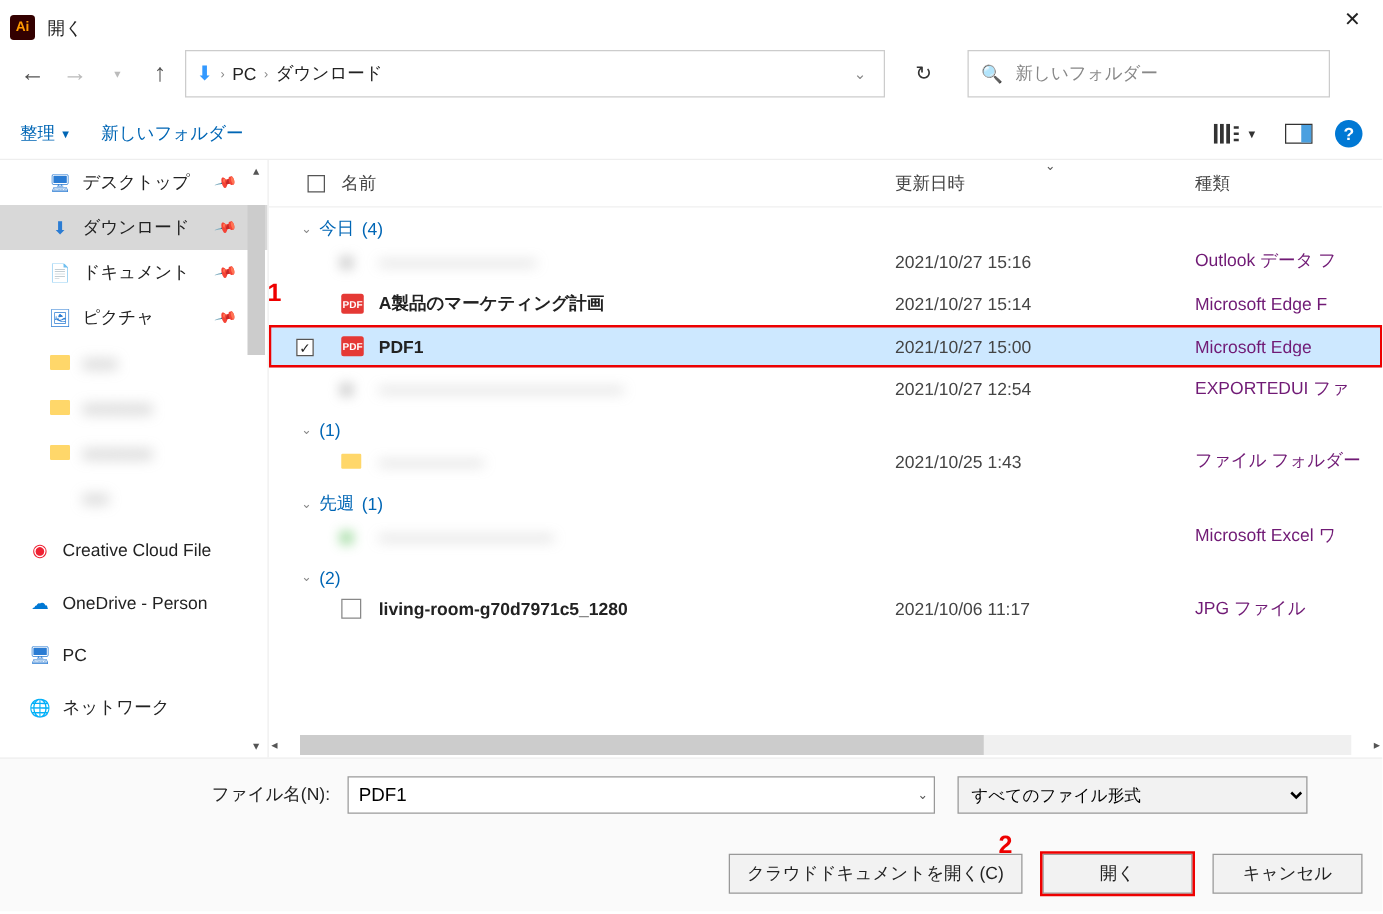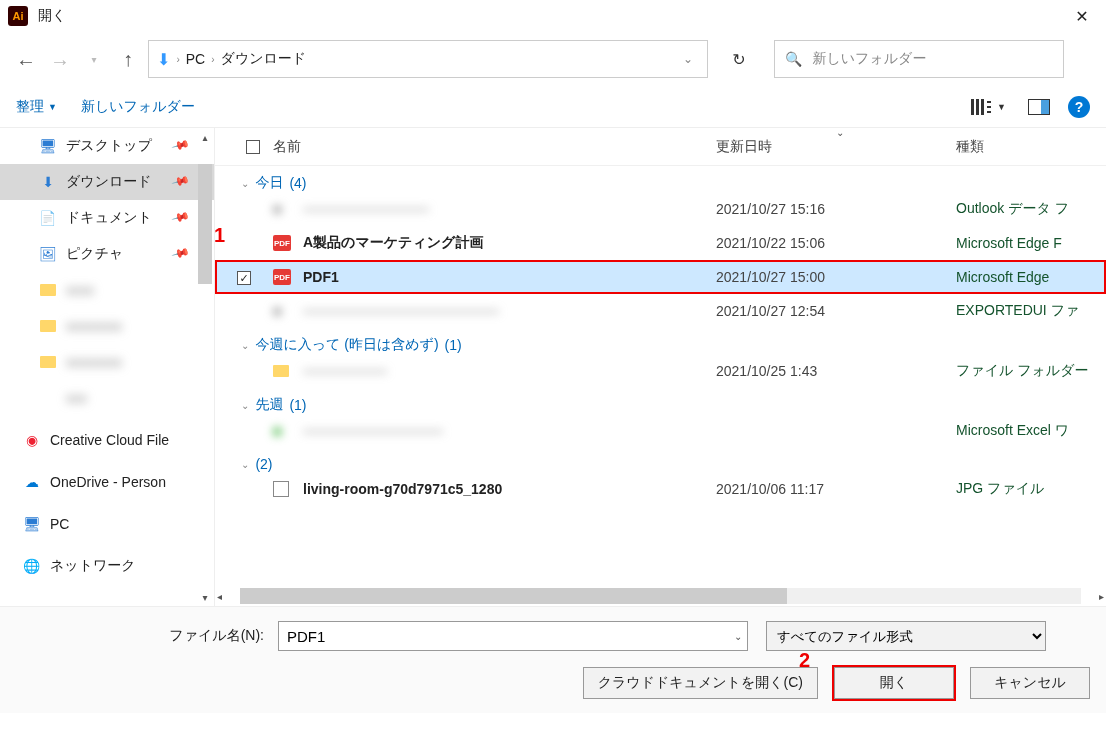--- a/index.html
+++ b/index.html
@@ -1,18 +1,18 @@
 <!DOCTYPE html>
 <html><head>
 <meta charset="utf-8">
 <style>
   * { box-sizing: border-box; font-family: "Yu Gothic UI", "Meiryo", sans-serif; }
   body { margin: 0; background: #fff; font-size: 14px; color: #222; }
   .window { width: 1106px; height: 731px; position: relative; background: #fff; }
-  .titlebar { height: 32px; display: flex; align-items: center; padding: 0 8px; }
+  .titlebar { height: 32px; display: flex; align-items: flex-end; padding: 0 8px; }
   .titlebar .ai-icon { width: 20px; height: 20px; background: #330000; border-radius: 3px; display: flex; align-items: center; justify-content: center; color: #ff9a00; font-size: 11px; font-weight: bold; margin-right: 10px; }
   .titlebar .title { flex: 1; font-size: 14px; }
   .titlebar .close { width: 32px; height: 32px; display: flex; align-items: center; justify-content: center; font-size: 16px; }
   .navbar { height: 54px; display: flex; align-items: center; padding: 0 12px; gap: 6px; }
   .nav-arrow { width: 28px; height: 28px; display: flex; align-items: center; justify-content: center; color: #555; font-size: 20px; }
   .nav-arrow.disabled { color: #bbb; }
   .nav-arrow.small { font-size: 10px; }
   .breadcrumb { flex: 1; height: 38px; border: 1px solid #ccc; display: flex; align-items: center; padding: 0 8px; gap: 6px; max-width: 560px; }
   .breadcrumb .down-icon { color: #3399ff; font-size: 16px; }
   .breadcrumb .sep { color: #888; font-size: 10px; }
@@ -44,32 +44,32 @@
   .columns .type { width: 150px; }
   .sort-icon { position:absolute; top:-11px; left:50%; font-size:10px; color:#555;}
   .filelist { flex: 1; overflow: hidden; position:relative; }
   .group { padding: 8px 0 0 26px; color: #0066b5; display:flex; align-items:center; gap:6px;}
   .group .caret { font-size:10px; color:#888;}
   .row { height: 34px; display: flex; align-items: center; padding-left: 58px; }
   .row .icon-cell { width: 30px; display:flex; align-items:center;}
   .row .chk-cell { position:absolute; left:22px;}
   .row .name { flex: 1; white-space: nowrap; overflow: hidden; text-overflow: ellipsis; font-weight: bold; }
   .row .date { width: 240px; color: #444; }
-  .row .type { width: 150px; color: #14532d; white-space:nowrap; overflow:hidden; text-overflow:ellipsis;}
+  .row .type { width: 150px; color: #701a75; white-space:nowrap; overflow:hidden; text-overflow:ellipsis;}
   .row.selected { background: #cde8ff; }
   .row.highlighted { outline: 2px solid #e00; outline-offset: -2px; }
   .pdf-icon { width: 18px; height: 16px; background: #e53935; border-radius: 2px; color:#fff; font-size:8px; font-weight:bold; display:flex; align-items:center; justify-content:center;}
   .img-icon { width: 16px; height: 16px; border:1px solid #888; background:#fff;}
   .annot { position:absolute; color:#e00; font-weight:bold; font-size:20px; z-index:10;}
   .hscroll { height: 20px; display:flex; align-items:center; padding:0 2px;}
   .hscroll .track { flex:1; height:16px; background:#f0f0f0; position:relative; margin:0 18px;}
   .hscroll .thumb { position:absolute; left:0; width:65%; height:100%; background:#ccc;}
   .hscroll .arrow { font-size:10px; color:#555;}
   .footer { padding: 14px 16px; background: #fafafa; border-top: 1px solid #eee;}
-  .file-row { display: flex; align-items: center; gap: 8px; margin-bottom: 16px;}
+  .file-row { display: flex; align-items: center; gap: 8px; margin-bottom: 32px;}
   .file-row label { width: 254px; text-align:right; padding-right:6px;}
   .file-row input { flex: 1; height: 30px; border: 1px solid #999; padding: 0 8px; font-size: 15px; max-width:470px;}
   .file-row .dd { width:14px; color:#555; font-size:10px; margin-left:-22px; margin-right:10px;}
   .file-row select { width: 280px; height: 30px; border: 1px solid #999; background: #f2f2f2; padding: 0 6px;}
   .btn-row { display: flex; justify-content: flex-end; gap: 16px; }
   .btn { min-width: 120px; height: 32px; border: 1px solid #999; background: #f2f2f2; display: flex; align-items: center; justify-content: center; padding: 0 14px;}
   .btn.primary { outline: 2px solid #e00; outline-offset: 0px;}
   .checkbox { width:14px; height:14px; border:1px solid #555; display:inline-flex; align-items:center; justify-content:center; background:#fff; font-size:11px;}
   .panel-icon { width:22px; height:16px; border:1px solid #333; position:relative;}
   .panel-icon::after { content:''; position:absolute; right:0; top:0; width:8px; height:100%; background:#4aa0e0;}
@@ -221,21 +221,21 @@
             </span>
             <span class="name blur-text">―――――――――</span>
             <span class="date">2021/10/27 15:16</span>
             <span class="type">Outlook データ フ</span>
           </div>
         <div class="row">
             <span class="icon-cell">
               <span class="pdf-icon">PDF</span>
             </span>
             <span class="name">A製品のマーケティング計画</span>
-            <span class="date">2021/10/22 15:06</span>
+            <span class="date">2021/10/27 15:14</span>
             <span class="type">Microsoft Edge F</span>
           </div>
         <div class="row selected highlighted" style="position:relative;">
           <span class="chk-cell"><span class="checkbox">✓</span></span>
           <span class="icon-cell">
               <span class="pdf-icon">PDF</span>
             </span>
           <span class="name">PDF1</span>
           <span class="date">2021/10/27 15:00</span>
           <span class="type">Microsoft Edge </span>
@@ -244,21 +244,20 @@
             <span class="icon-cell">
               <span class="blur-text">■</span>
             </span>
             <span class="name blur-text">――――――――――――――</span>
             <span class="date">2021/10/27 12:54</span>
             <span class="type">EXPORTEDUI ファ</span>
           </div>
 
         <div class="group">
             <span class="caret">⌄</span> 
-            <span>今週に入って (昨日は含めず)</span> 
             <span>(1)</span>
           </div>
         <div class="row">
             <span class="icon-cell">
               <span class="folder-icon"></span>
             </span>
             <span class="name blur-text">――――――</span>
             <span class="date">2021/10/25 1:43</span>
             <span class="type">ファイル フォルダー</span>
           </div>

